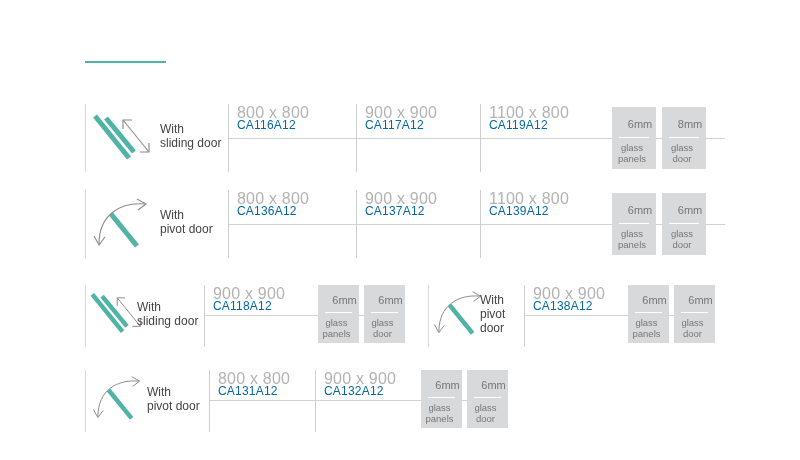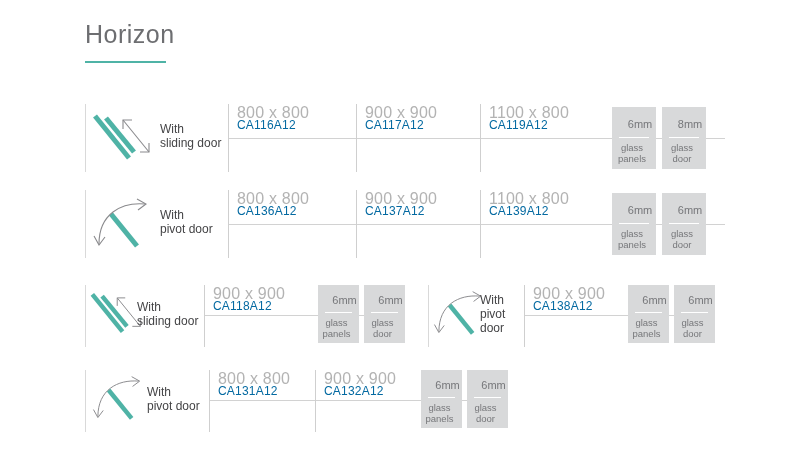--- a/index.html
+++ b/index.html
@@ -64,21 +64,20 @@
   .spec .kind{
     position:absolute;left:0;right:4px;top:35px;
     font-size:9.5px;line-height:11px;color:#76777a;white-space:pre-line;
   }
 </style>
 </head>
 <body>
 
 <div class="page">
 
-  <div class="title">Horizon</div>
   <div class="title-rule"></div>
 
   <div class="block" style="left:85px;top:104px;width:640px;height:68px;">
     <div class="vrule" style="height:68px;"></div>
 
     <div class="icon" style="left:4px;top:2px;">
       <svg viewBox="0 0 72 62">
         <line x1="6" y1="10" x2="40" y2="52" stroke="#4fb3a6" stroke-width="5"></line>
         <line x1="17" y1="12" x2="45" y2="46" stroke="#4fb3a6" stroke-width="5"></line>
         <line x1="34" y1="14" x2="60" y2="46" stroke="#8a8a8d" stroke-width="1.1"></line>

